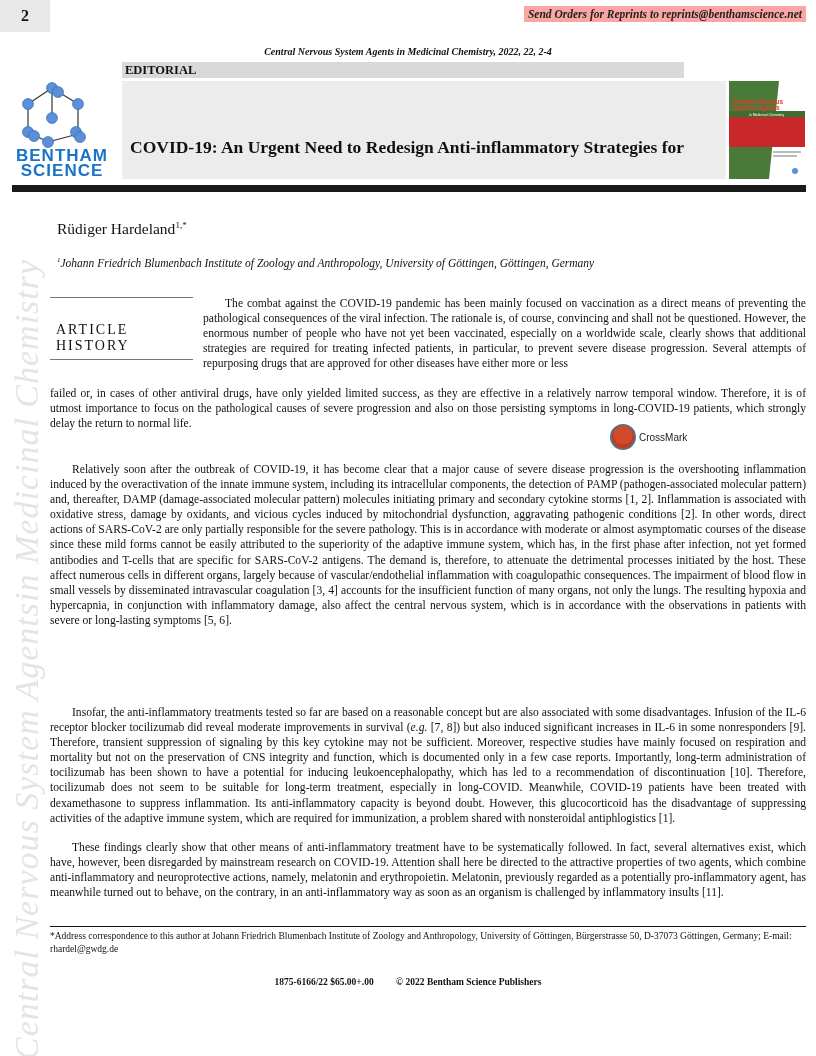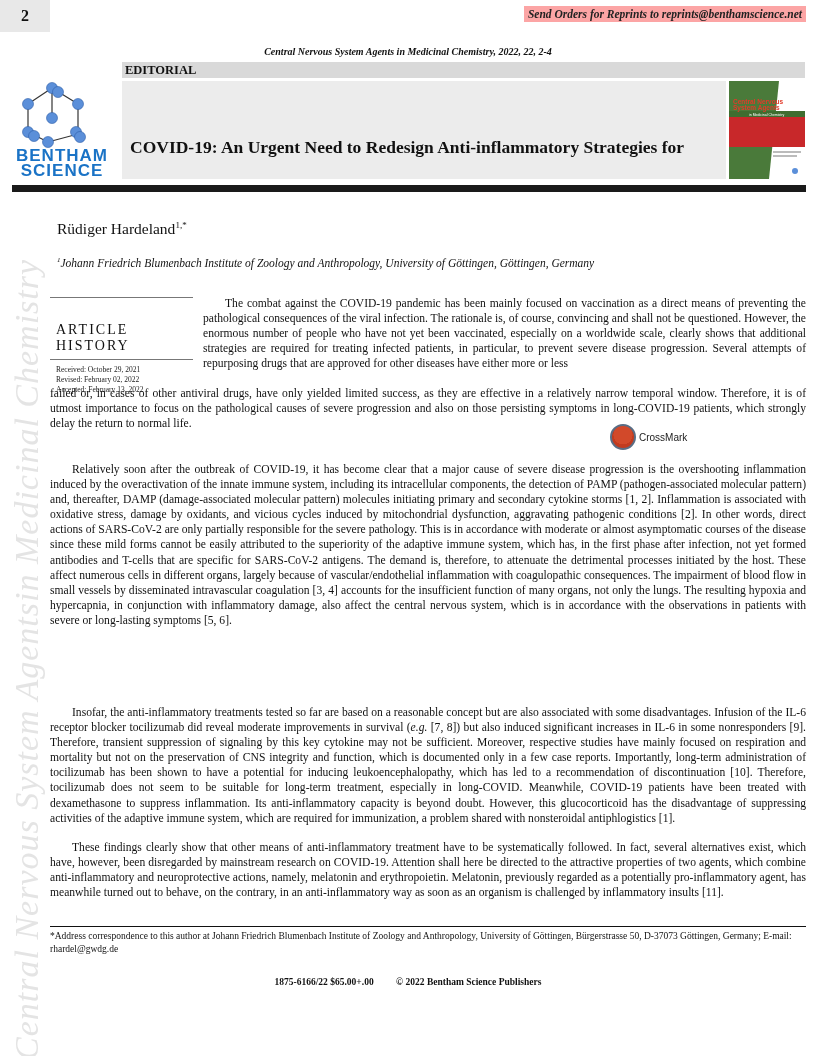--- a/index.html
+++ b/index.html
@@ -16,21 +16,21 @@
   .reprints {
     right: 10px; top: 6px; background: #fca5a5; padding: 2px 4px;
     font-style: italic; font-weight: bold; font-size: 11.5px; color: #222;
   }
   .journal-line {
     left: 0; width: 816px; top: 46px; text-align: center;
     font-style: italic; font-weight: bold; font-size: 10px;
   }
   .journal-line span.vol { font-style: italic; }
   .editorial-bar {
-    left: 122px; top: 62px; width: 683px; height: 16px; background: #d9d9d9;
+    left: 122px; top: 62px; width: 562px; height: 16px; background: #d9d9d9;
     font-weight: bold; font-size: 12.5px; line-height: 16px; padding-left: 3px; box-sizing: border-box;
   }
   .title-box {
     left: 122px; top: 81px; width: 604px; height: 98px; background: #ececec;
   }
   .title-text {
     left: 130px; top: 108px; width: 600px; font-weight: bold; font-size: 17.5px; line-height: 22px; margin-top: 28px;
   }
   .cover {
     left: 729px; top: 81px; width: 76px; height: 98px; background: #fff; overflow: hidden;
@@ -143,25 +143,20 @@
 <div class="abs affil">
   <sup>1</sup><span>Johann Friedrich Blumenbach Institute of Zoology and Anthropology, University of Göttingen, Göttingen, Germany</span>
 </div>
 
 <div class="abs watermark">Central Nervous System Agentsin Medicinal Chemistry</div>
 
 <div class="abs hist-box">
   <div class="hist-rule"></div>
   <div class="hist-title">ARTICLE HISTORY</div>
   <div class="hist-rule"></div>
-  <div class="hist-lines">
-    <div>Received: October 29, 2021</div>
-    <div>Revised: February 02, 2022</div>
-    <div>Accepted: February 13, 2022</div>
-  </div>
 </div>
 
 <div class="abs body-text para1-top" style="text-indent:22px;">
   <span>The combat against the COVID-19 pandemic has been mainly focused on vaccination as a direct means of preventing the pathological consequences of the viral infection. The rationale is, of course, convincing and shall not be questioned. However, the enormous number of people who have not yet been vaccinated, especially on a worldwide scale, clearly shows that additional strategies are required for treating infected patients, in particular, to prevent severe disease progression. Several attempts of repurposing drugs that are approved for other diseases have either more or less</span>
 </div>
 <div class="abs body-text para1-bottom">
   <span>failed or, in cases of other antiviral drugs, have only yielded limited success, as they are effective in a relatively narrow temporal window. Therefore, it is of utmost importance to focus on the pathological causes of severe progression and also on those persisting symptoms in long-COVID-19 patients, which strongly delay the return to normal life.</span>
 </div>
 
 <div class="abs crossmark">

